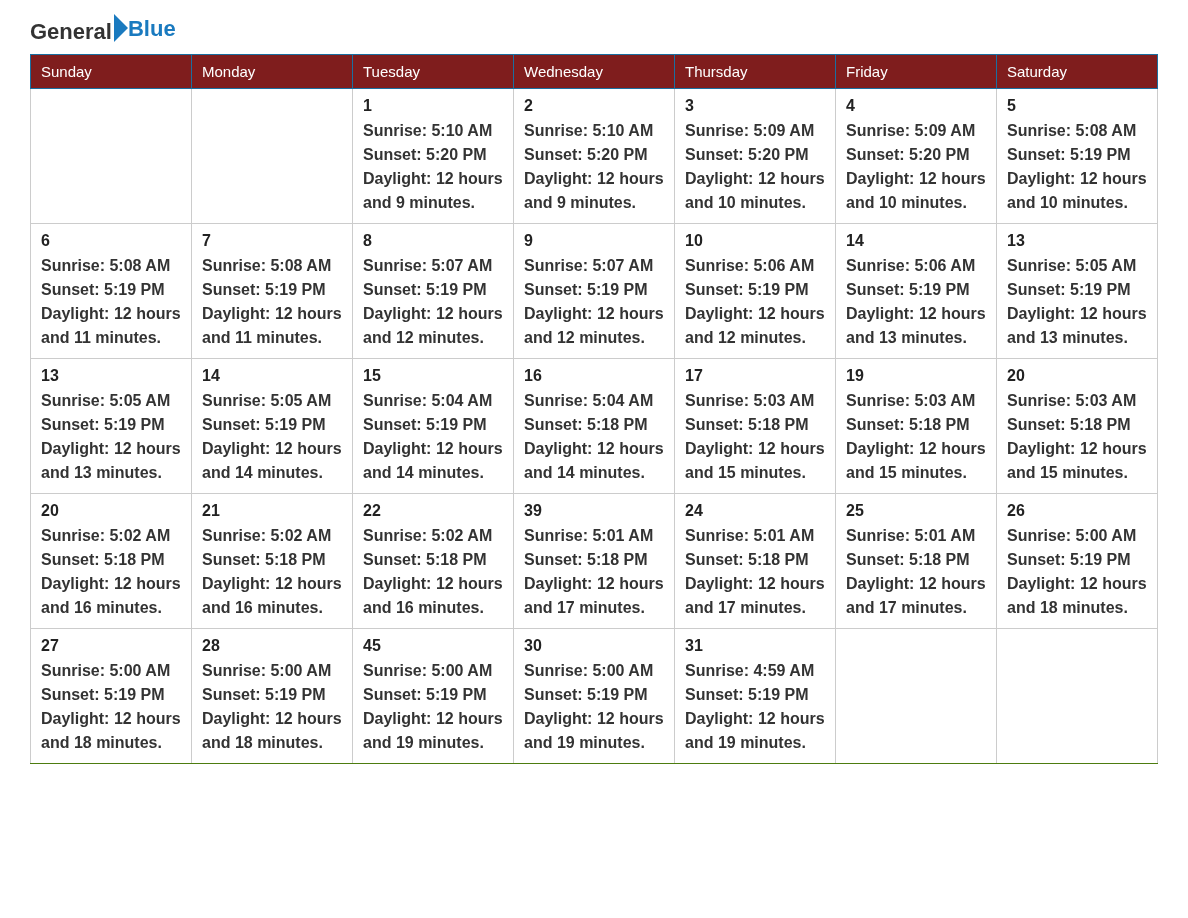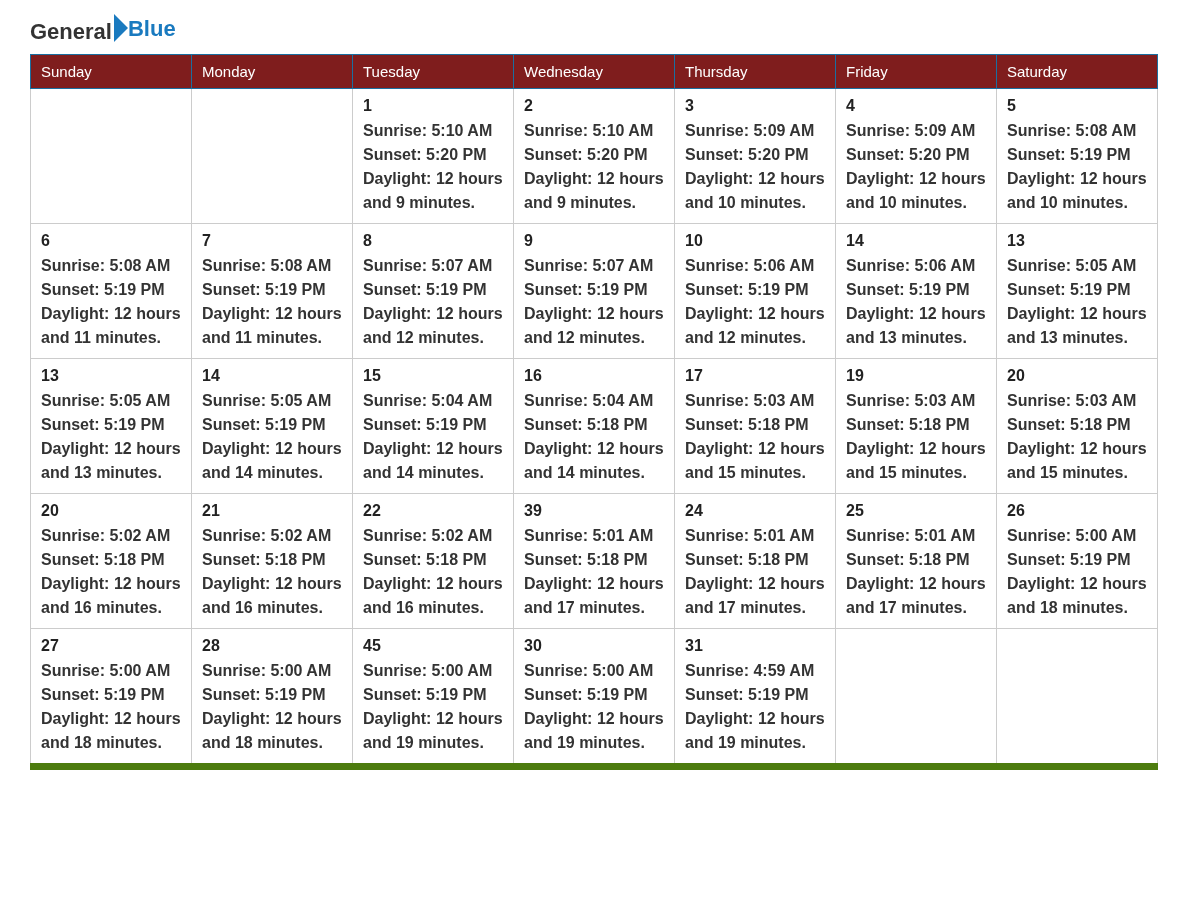--- a/index.html
+++ b/index.html
@@ -100,21 +100,21 @@
       line-height: 1.5;
       font-weight: bold;
     }
     .empty-cell {
       background: #fff;
     }
     tr td {
       border-bottom: 2px solid #1a6fa0;
     }
     tr:last-child td {
-      border-bottom: 7px solid #4d7c0f;
+      border-bottom: 1px solid #4d7c0f;
     }
   </style>
 </head>
 <body>
 
 <div class="header">
   <div class="logo">
     <div class="logo-wrapper">
       <div class="logo-line1">
         <span class="logo-text">General</span>

